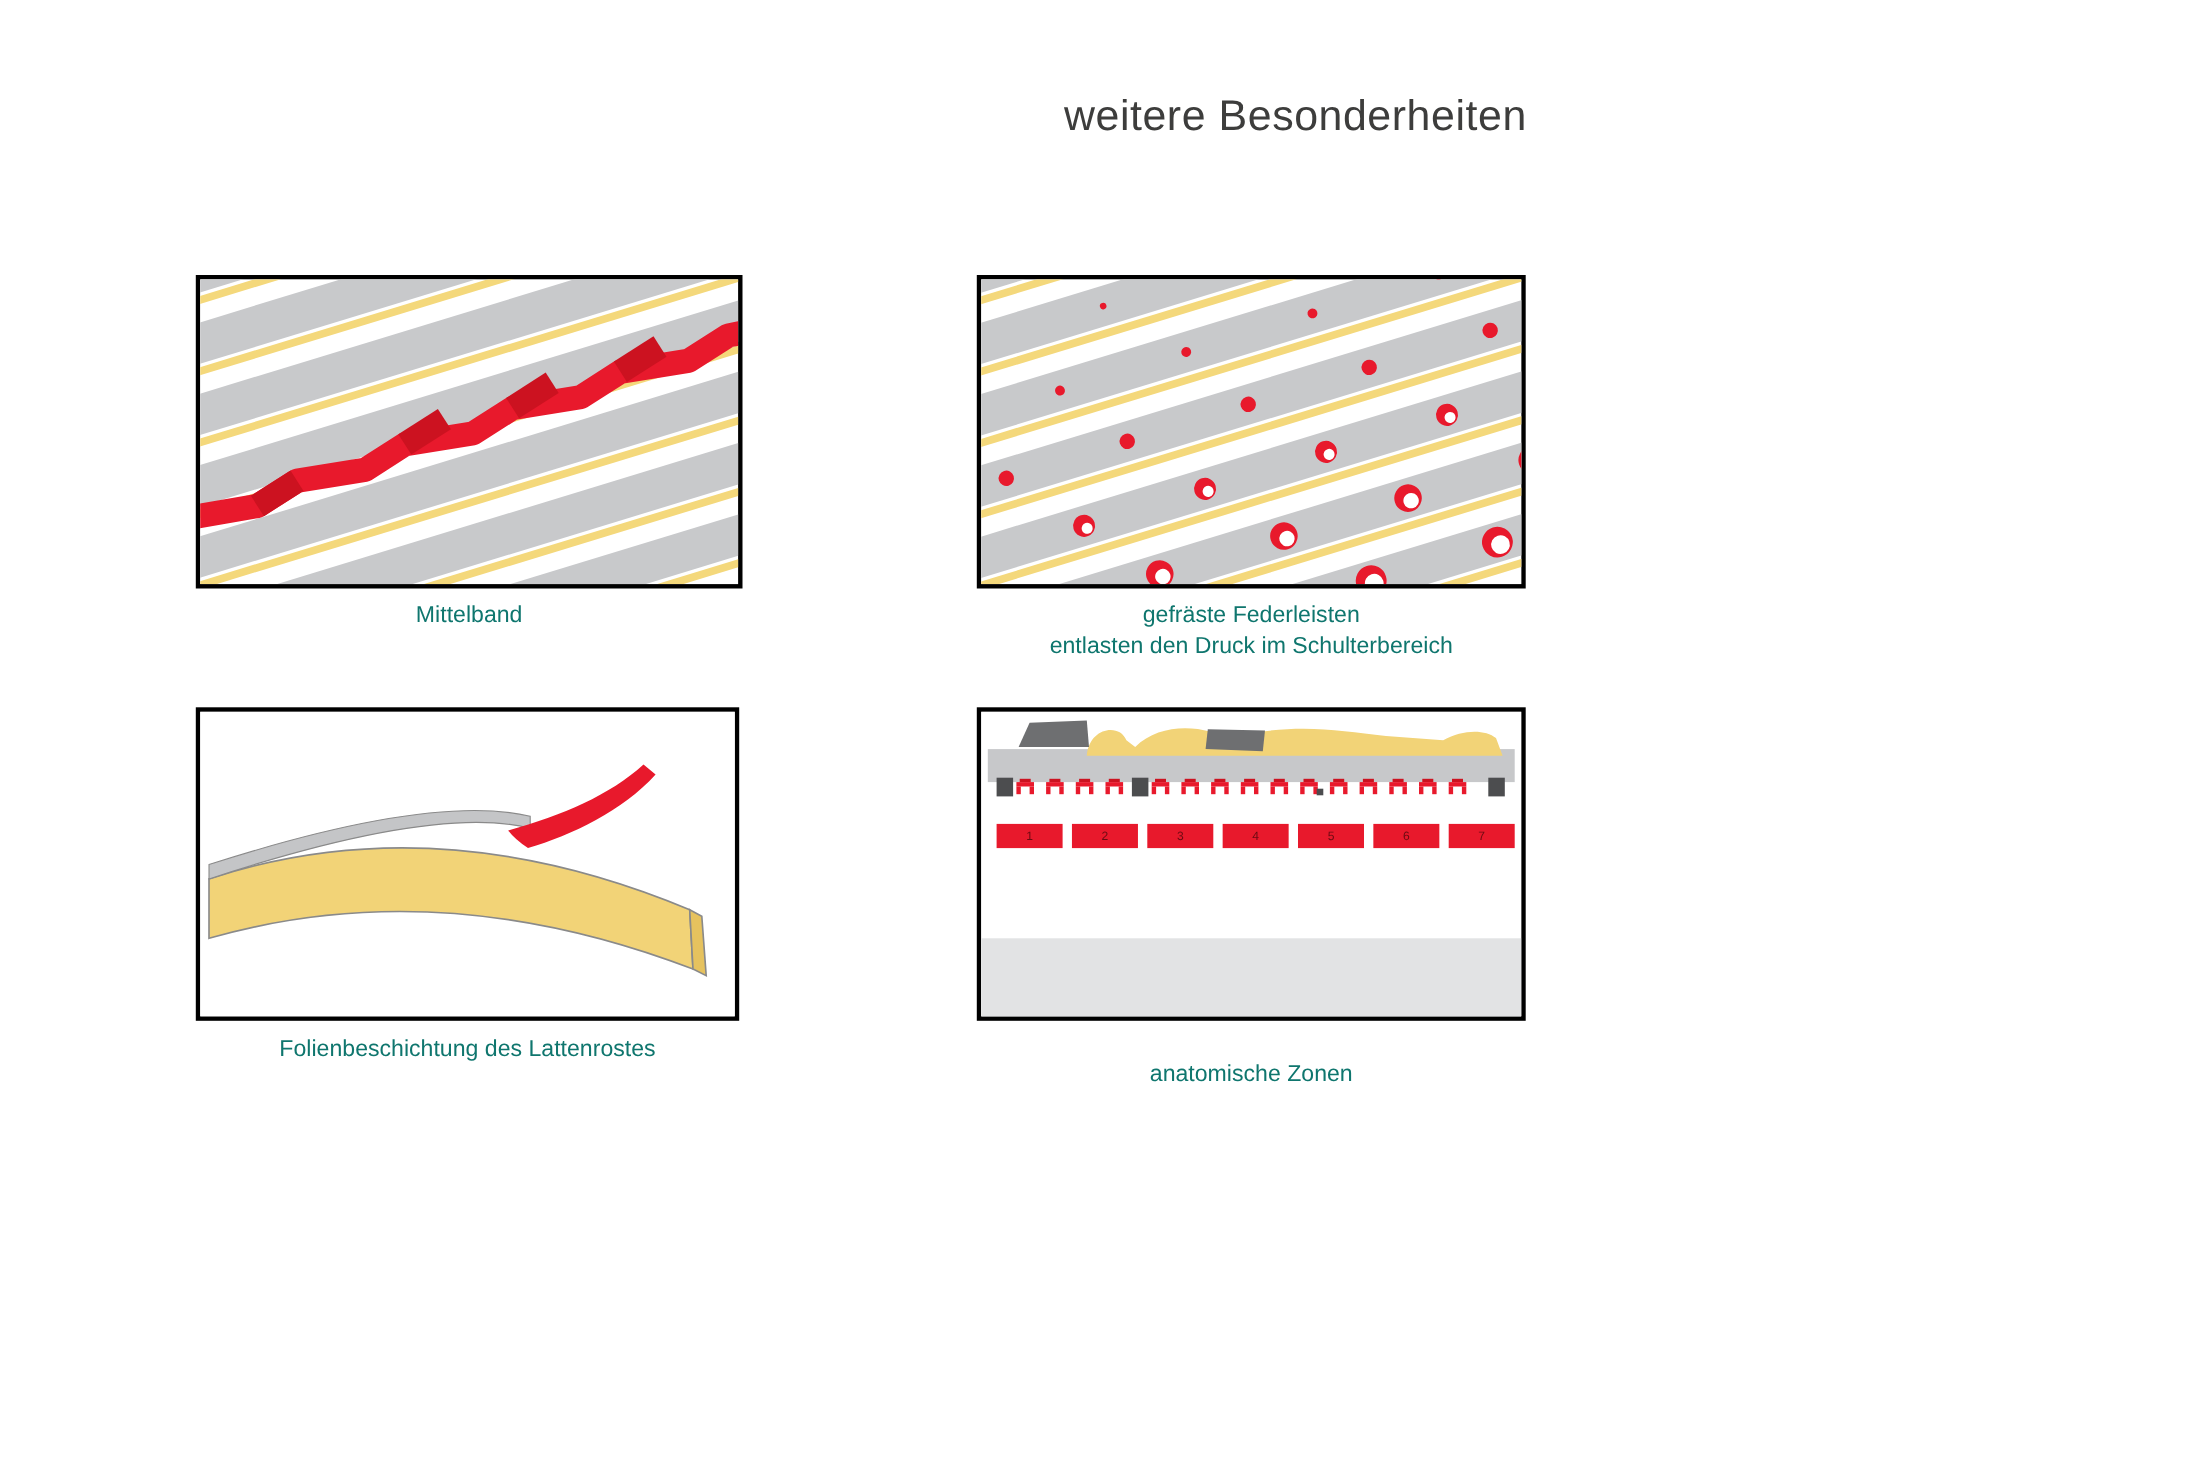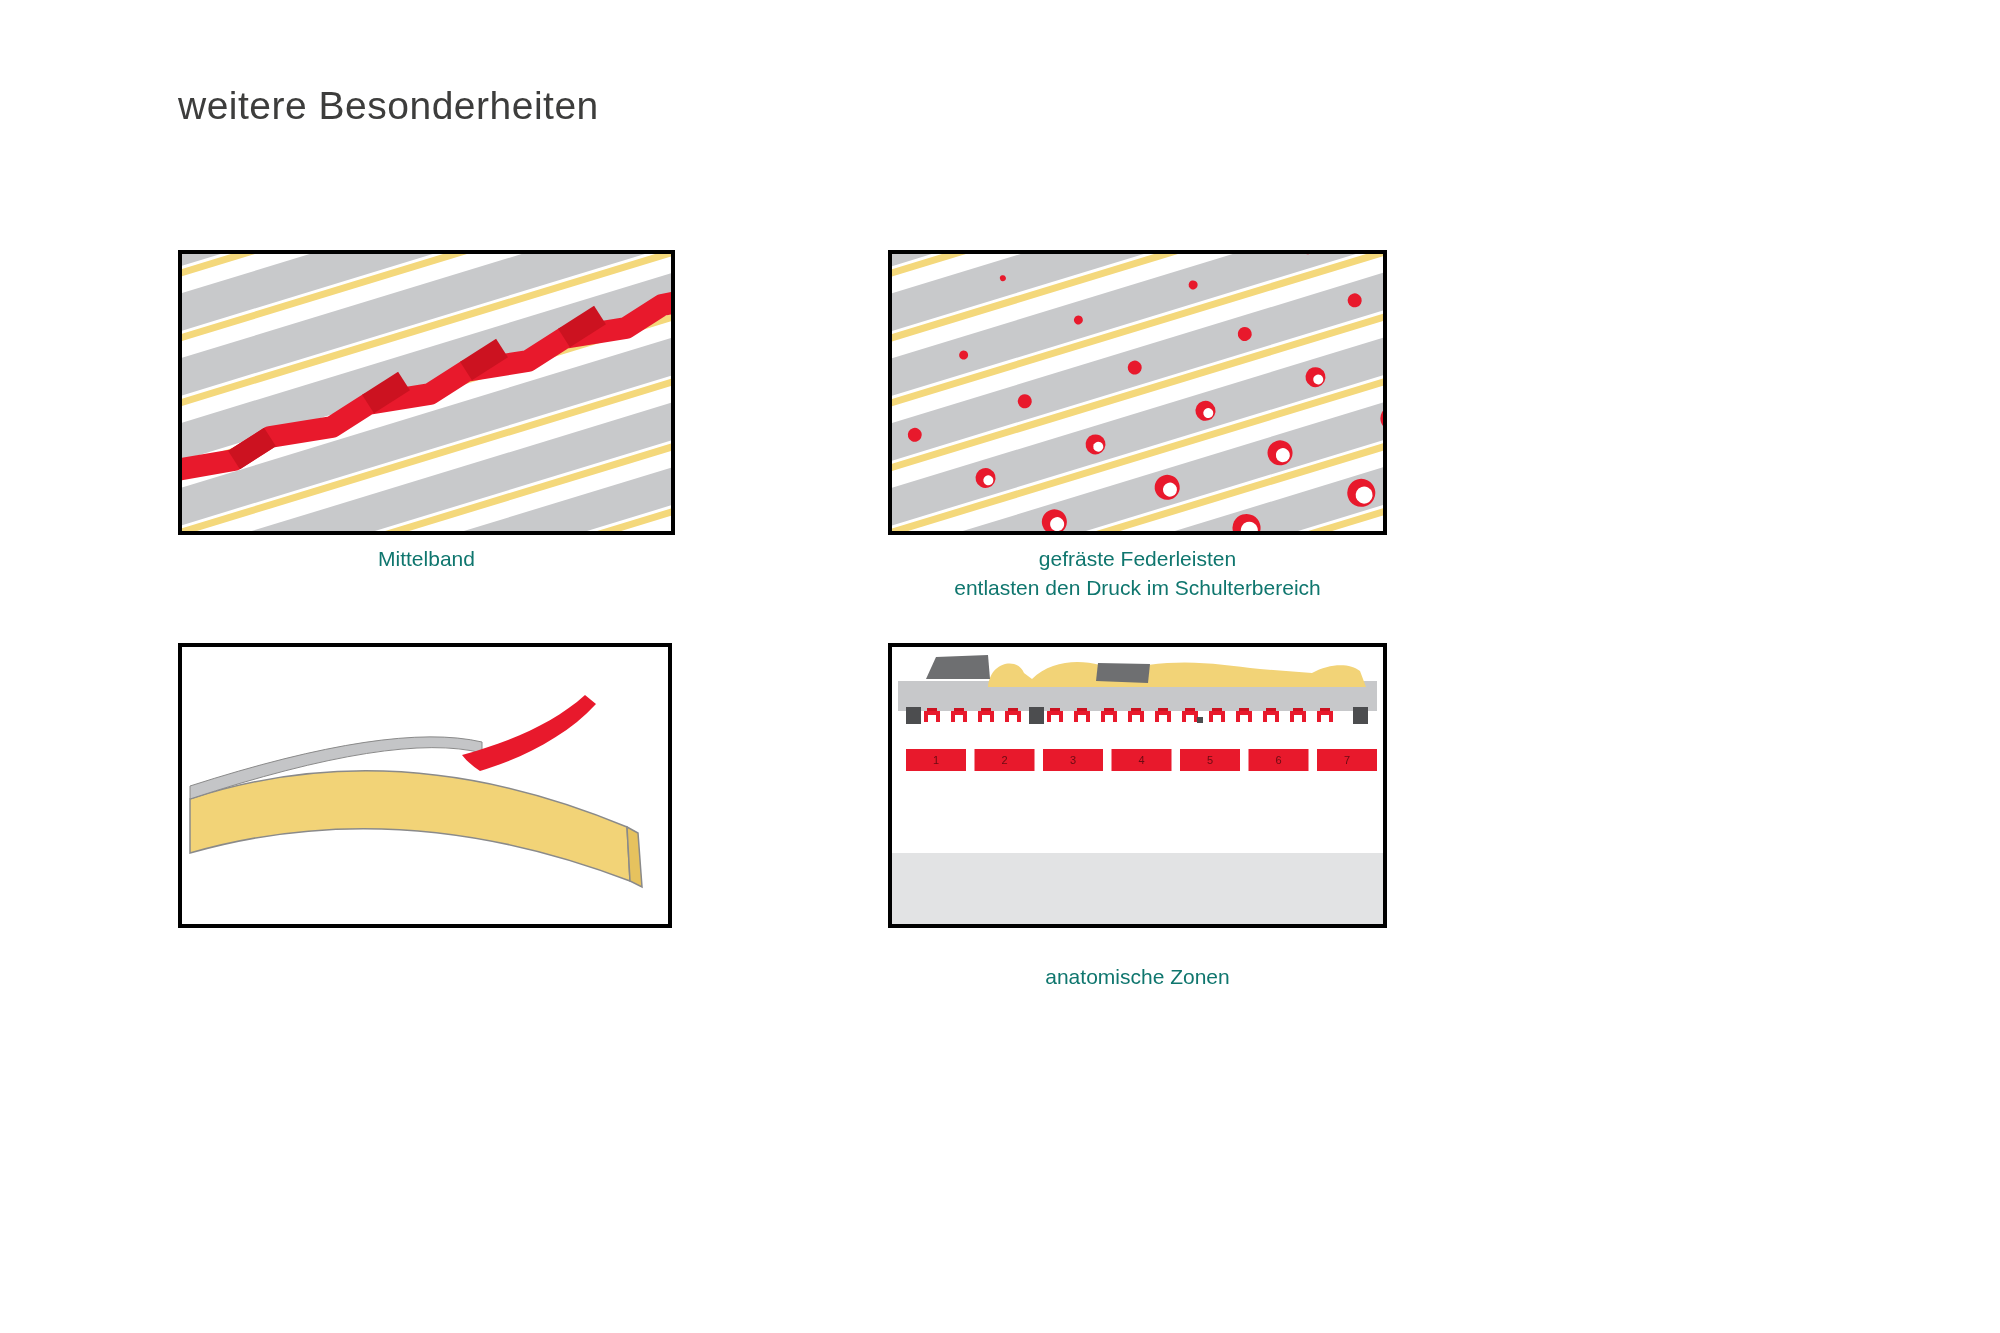--- a/index.html
+++ b/index.html
@@ -3,21 +3,21 @@
 <meta charset="utf-8">
 <style>
   html,body{margin:0;padding:0;}
   body{
     width:2000px;height:1333px;position:relative;background:#ffffff;
     font-family:"Liberation Sans","DejaVu Sans",sans-serif;color:#3d3d3c;
     overflow:hidden;
   }
   .page-title{
     position:absolute;left:178px;top:58px;width:1210px;
-    font-size:39px;font-weight:400;text-align:left;color:#3d3d3c;
+    font-size:39px;font-weight:400;text-align:right;color:#3d3d3c;
     letter-spacing:.5px;
   }
   .frame{
     position:absolute;border:4px solid #000;background:#fff;box-sizing:border-box;
   }
   .frame svg{display:block;width:100%;height:100%;}
   .frame-p1{left:178px;top:250px;width:497px;height:285px;}
   .frame-p2{left:888px;top:250px;width:499px;height:285px;}
   .frame-p3{left:178px;top:643px;width:494px;height:285px;}
   .frame-p4{left:888px;top:643px;width:499px;height:285px;}
@@ -155,20 +155,21 @@
       <path d="M 8,152 Q 215,84 445,180 L 448,234 Q 218,146 8,206 Z" fill="#f2d377" stroke="#8a8a8a" stroke-width="1.5"></path>
 
       <path d="M 445,180 L 456,186 L 460,240 L 448,234 Z" fill="#e6c25e" stroke="#8a8a8a" stroke-width="1.5"></path>
 
       <path d="M 8,152 Q 215,84 300,106 L 300,95 Q 210,74 8,139 Z" fill="#c4c5c7" stroke="#8a8a8a" stroke-width="1"></path>
 
       <path d="M 280,108 C 330,94 372,76 403,48 L 414,57 C 384,90 338,112 298,124 Q 286,116 280,108 Z" fill="#e8192c"></path>
     </svg>
   </div>
   <figcaption class="caption cap-p3">
+    <div>Folienbeschichtung des Lattenrostes</div>
   </figcaption>
 
   <div class="frame frame-p4">
     <svg viewBox="0 0 491 277" preserveAspectRatio="none">
       <defs>
         <g id="capC" fill="#e8192c">
           <rect x="-5" y="-3" width="10" height="3" fill="#cc1220"></rect>
           <rect x="-8" y="0" width="16" height="4"></rect>
           <rect x="-8" y="4" width="4" height="7"></rect>
           <rect x="4" y="4" width="4" height="7"></rect>

